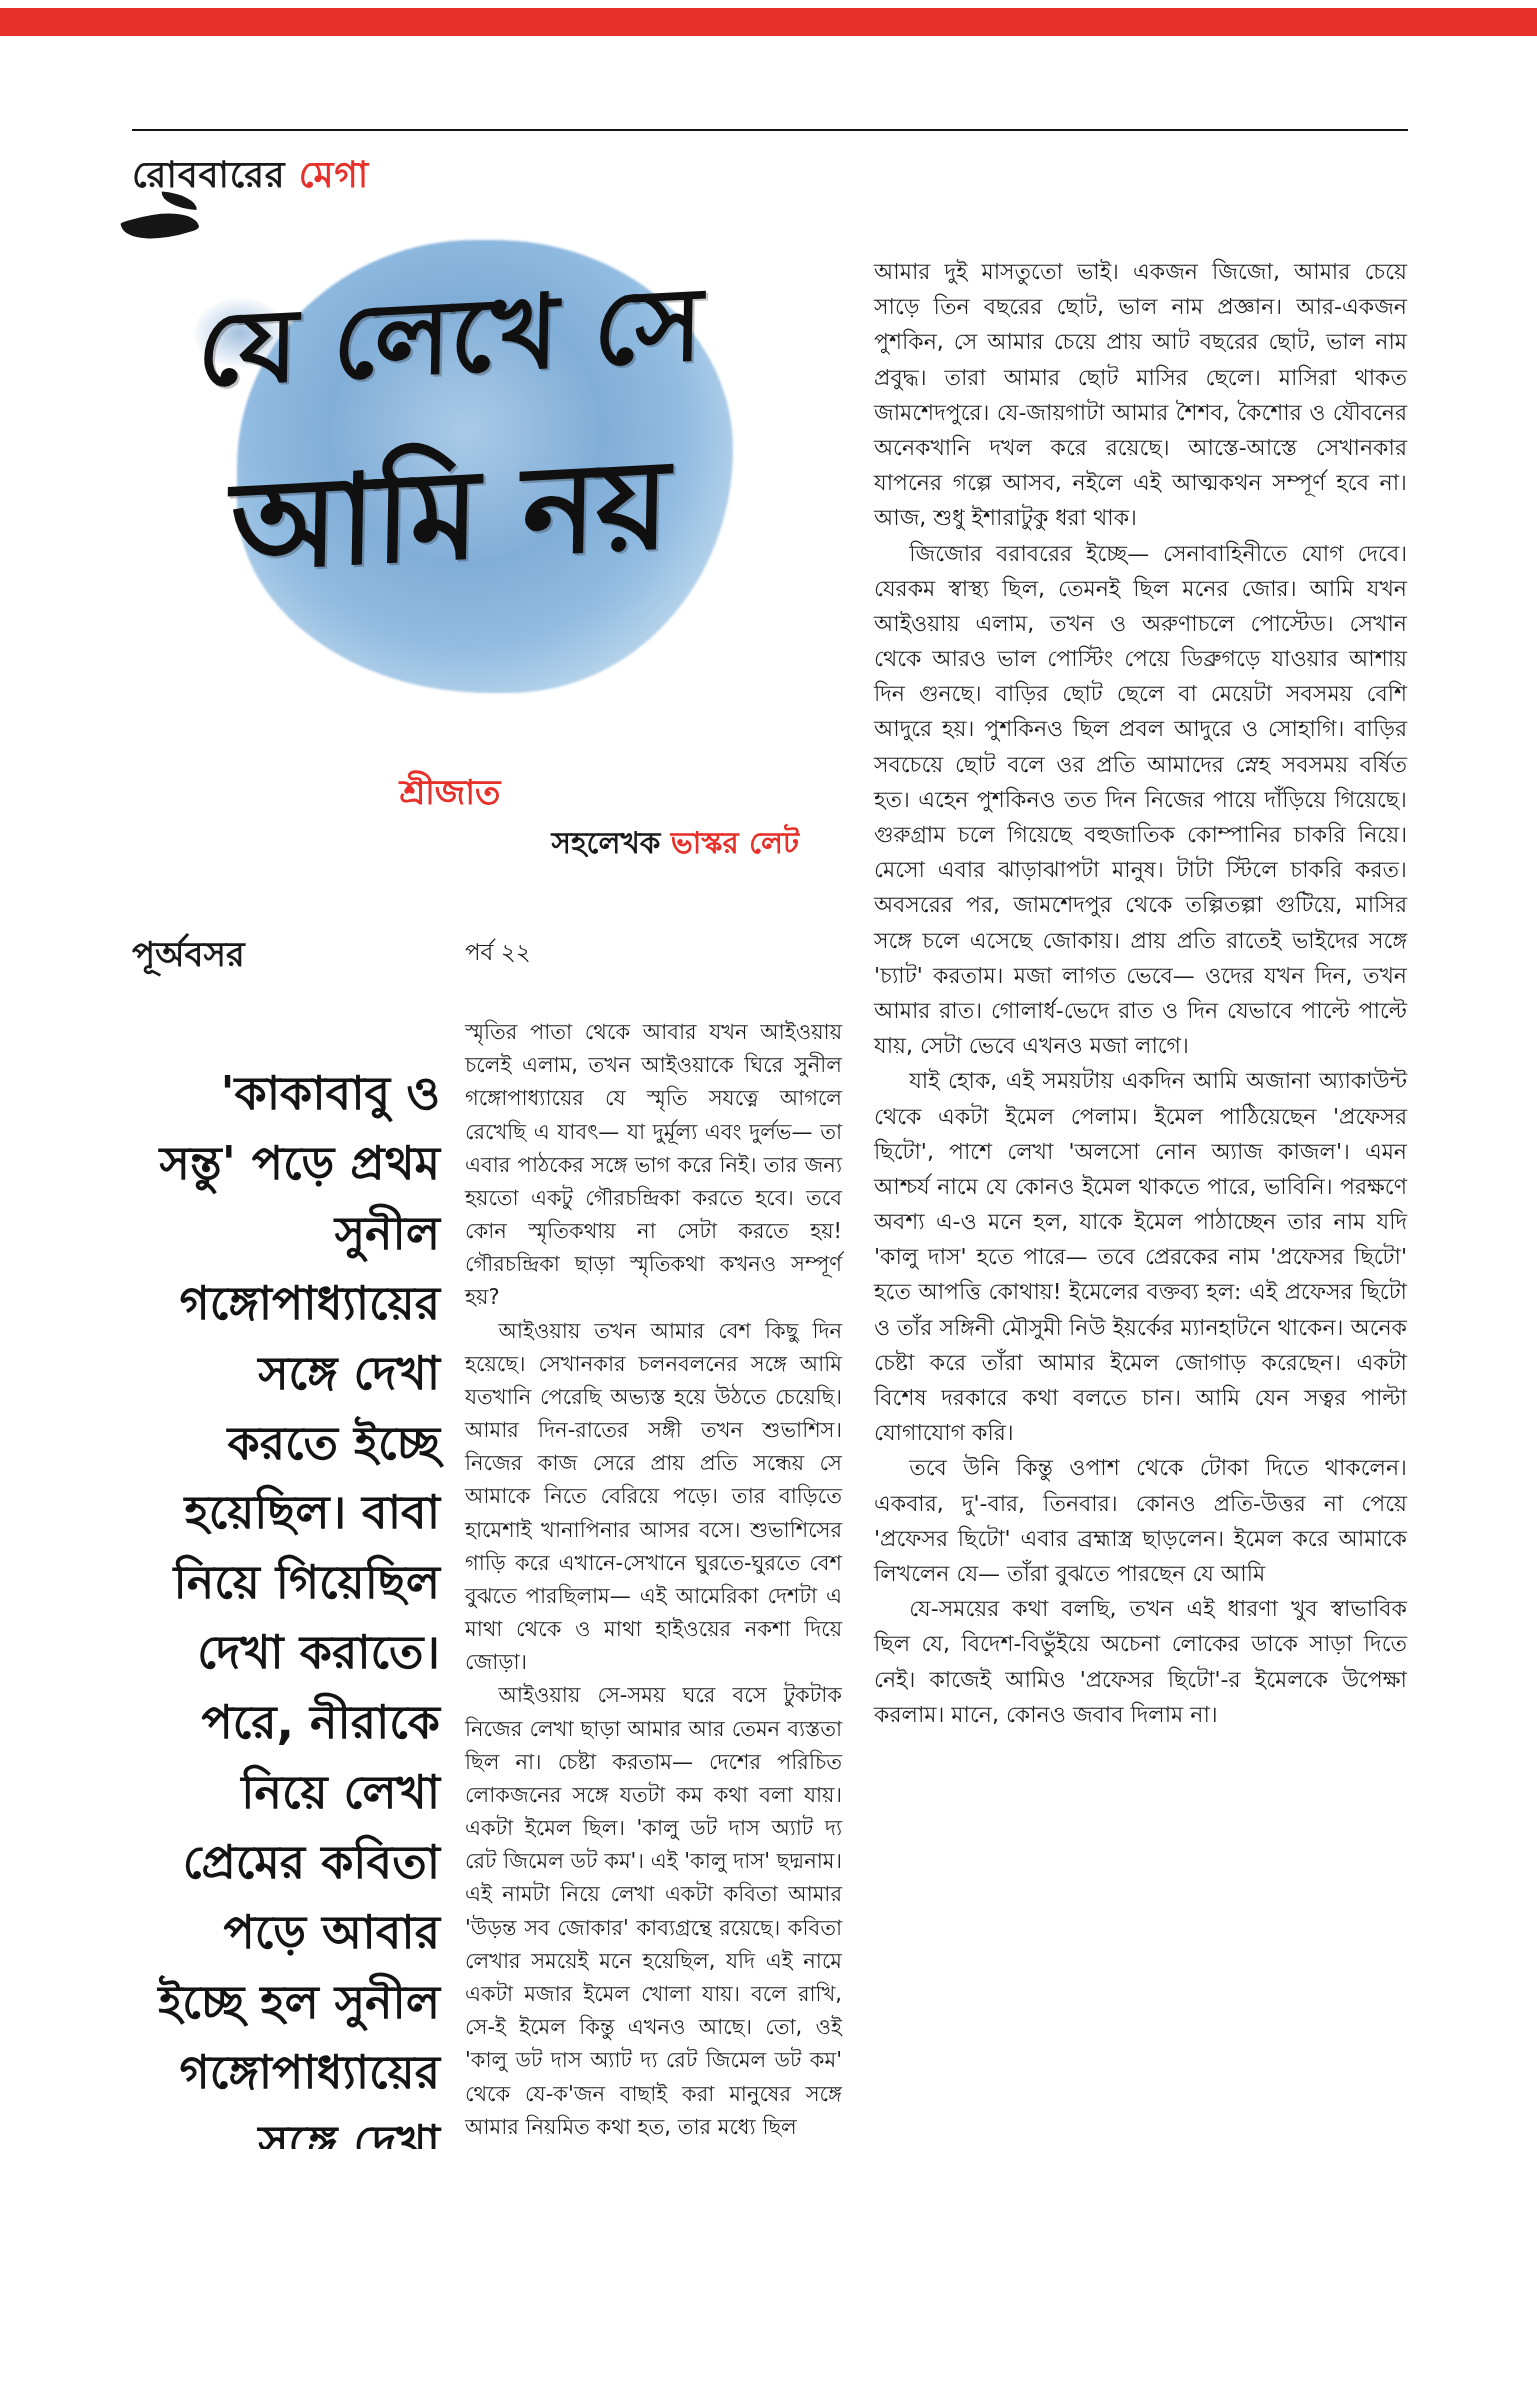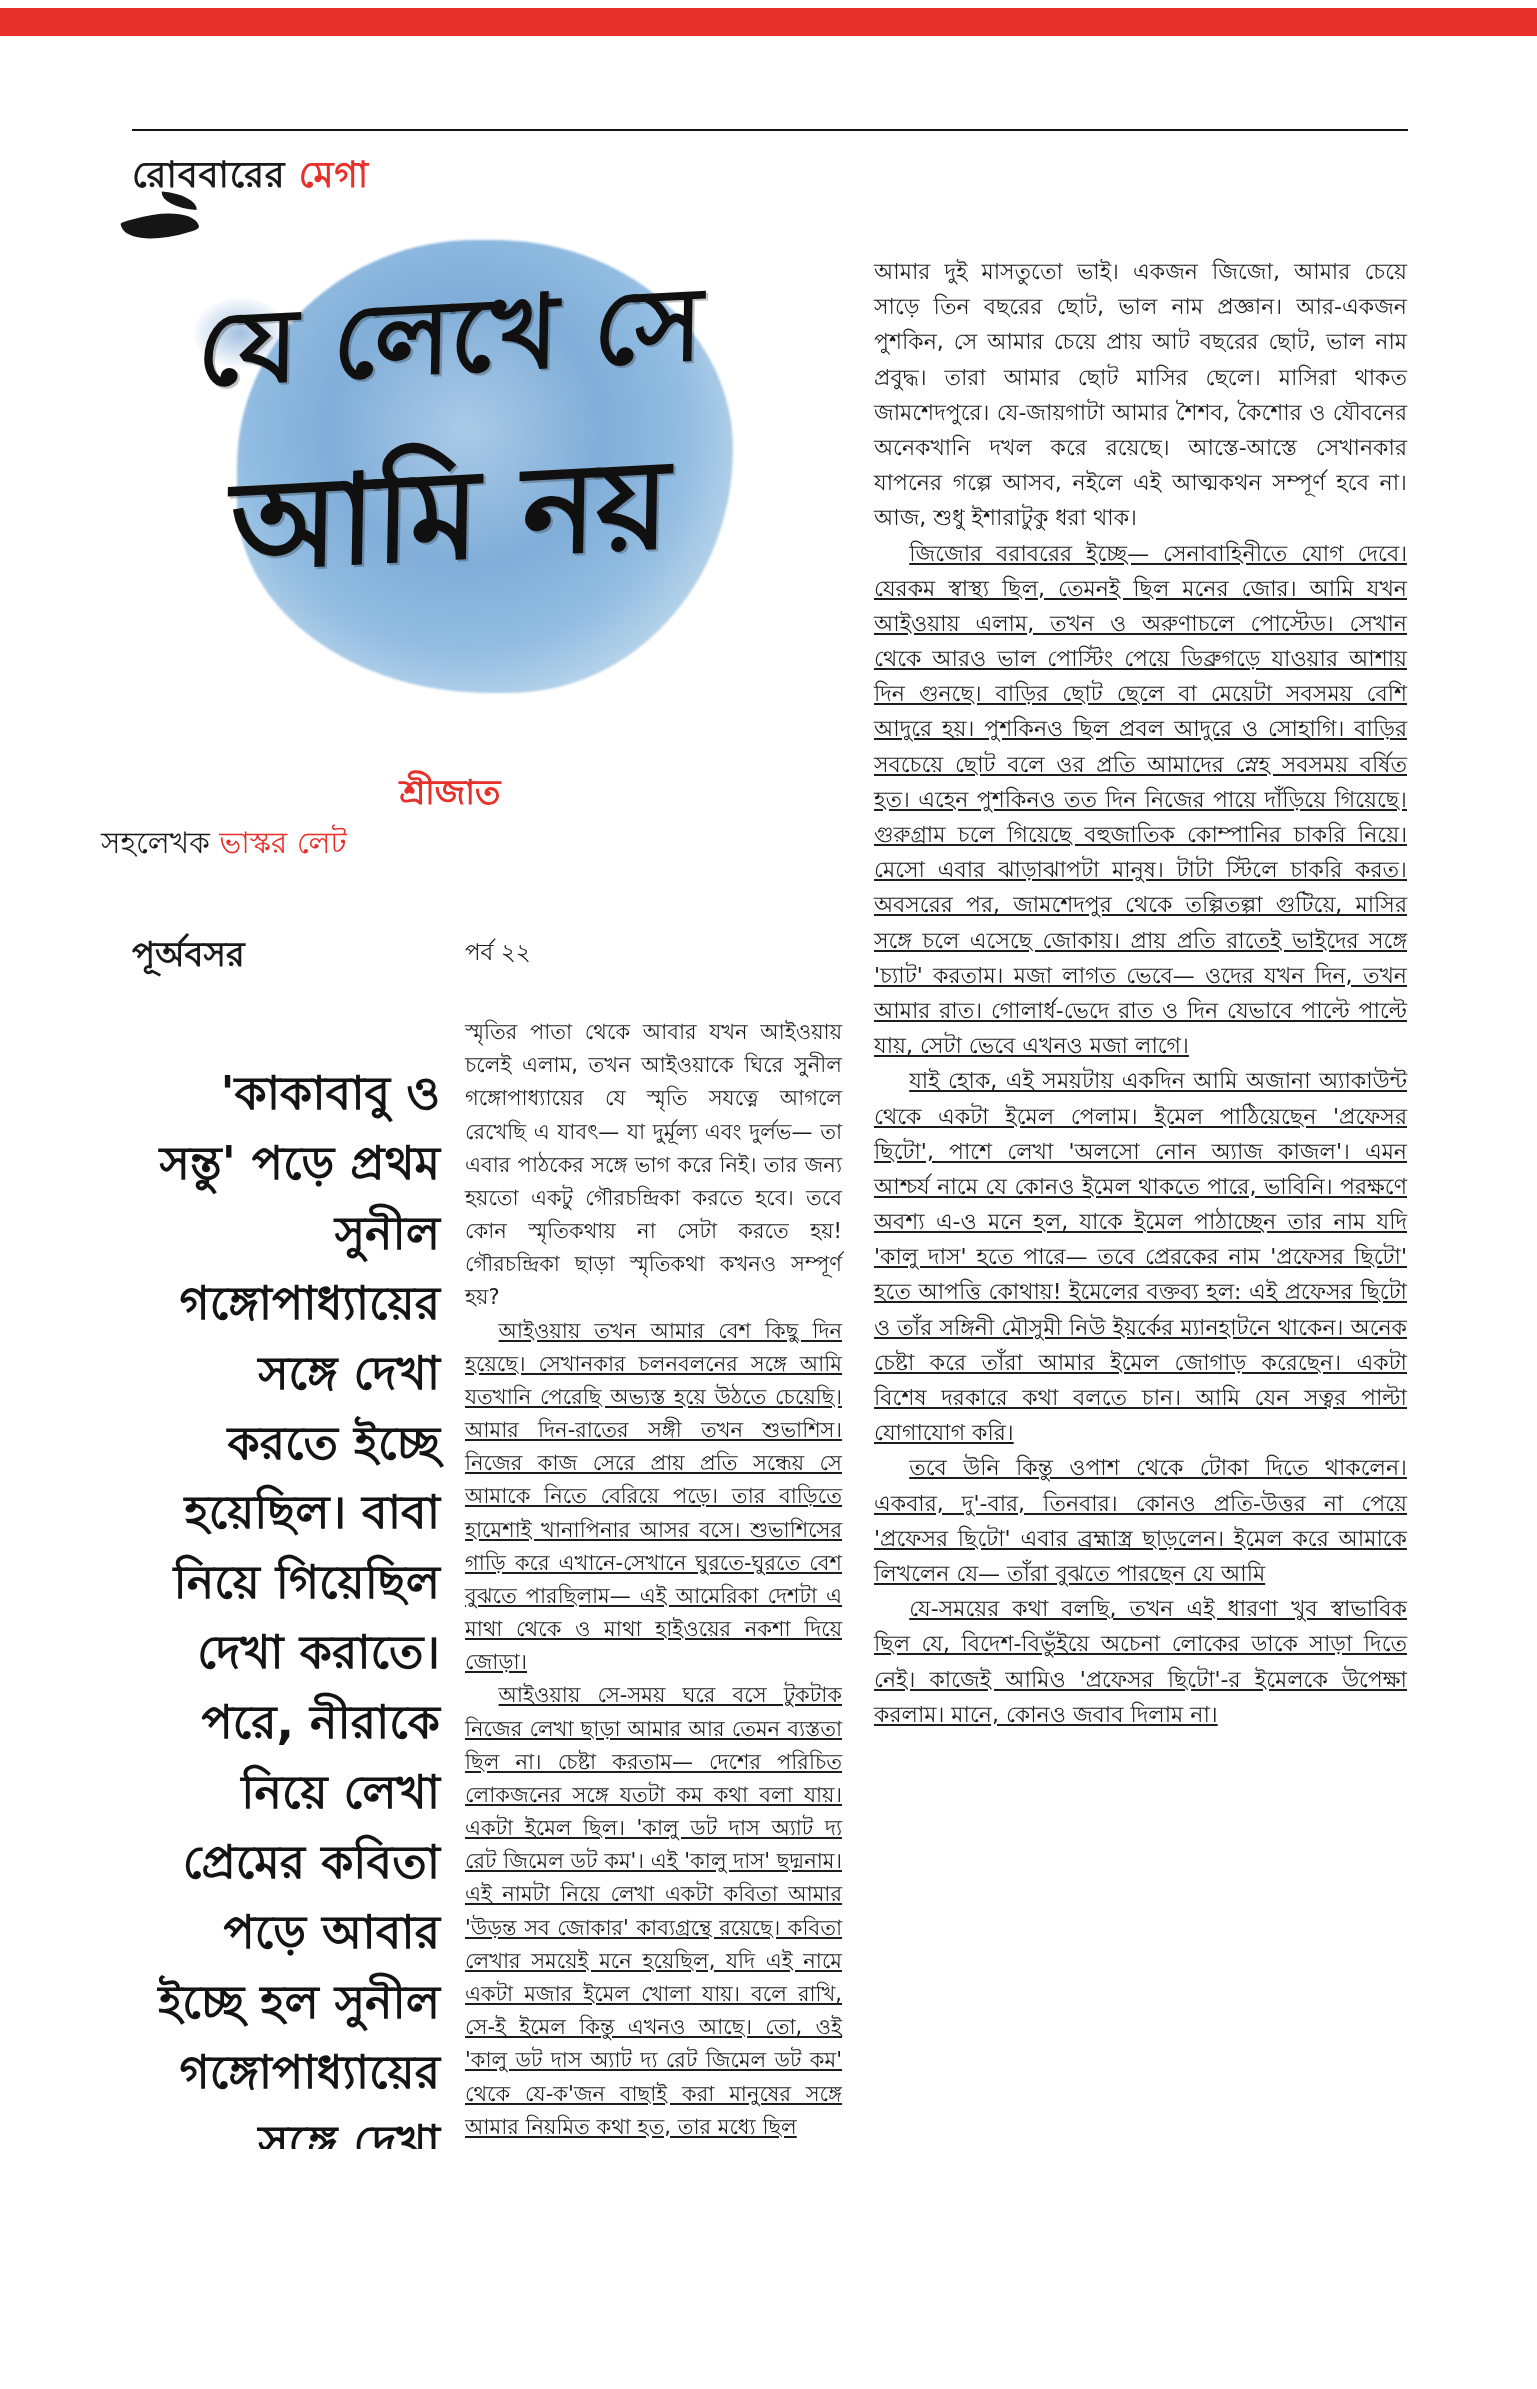--- a/index.html
+++ b/index.html
@@ -59,38 +59,38 @@
     line-height:1;
   }
   .callig.l1{top:81px;font-size:102px;}
   .callig.l2{top:248px;font-size:124px;}
   
   .author{
     position:absolute;left:101px;top:766px;width:698px;text-align:center;
     color:#e63029;font-size:34px;font-weight:bold;
   }
   .cowriter{
-    position:absolute;left:101px;top:820px;width:698px;text-align:left;
-    font-size:29.5px;font-weight:normal;
+    position:absolute;left:101px;top:820px;width:698px;text-align:right;
+    font-size:29.5px;font-weight:bold;
   }
   .cowriter .red{color:#e63029;}
   
   .col-left{position:absolute;left:132px;top:928px;width:308px;}
   .section-heading{font-size:34px;font-weight:bold;margin:0;}
   .pullquote{
     margin-top:74px;
     font-size:46px;font-weight:bold;line-height:1.52;
     text-align:right;color:#141414;
   }
   .col-mid{position:absolute;left:465px;top:934px;width:377px;}
   .episode{font-size:23px;margin:0 0 43px 0;}
   .body-text p{
     margin:0;font-size:21px;line-height:1.58;text-align:justify;color:#1d1d1d;
   }
-  .body-text p + p{text-indent:1.6em;text-decoration:underline;}
+  .body-text p + p{text-indent:1.6em;}
   .col-right{position:absolute;left:874px;top:246px;width:533px;margin-top:8px;}
   .col-right .body-text p{font-size:22px;line-height:1.6;}
   
   .foot-rule{
     position:absolute;left:132px;top:2310px;width:1276px;height:1.6px;background:#2a2a2a;
   }
   .footer{
     position:absolute;left:132px;top:2325px;font-size:17px;color:#1a1a1a;
   }
   .footer .div{margin:0 11px;color:#555;}

